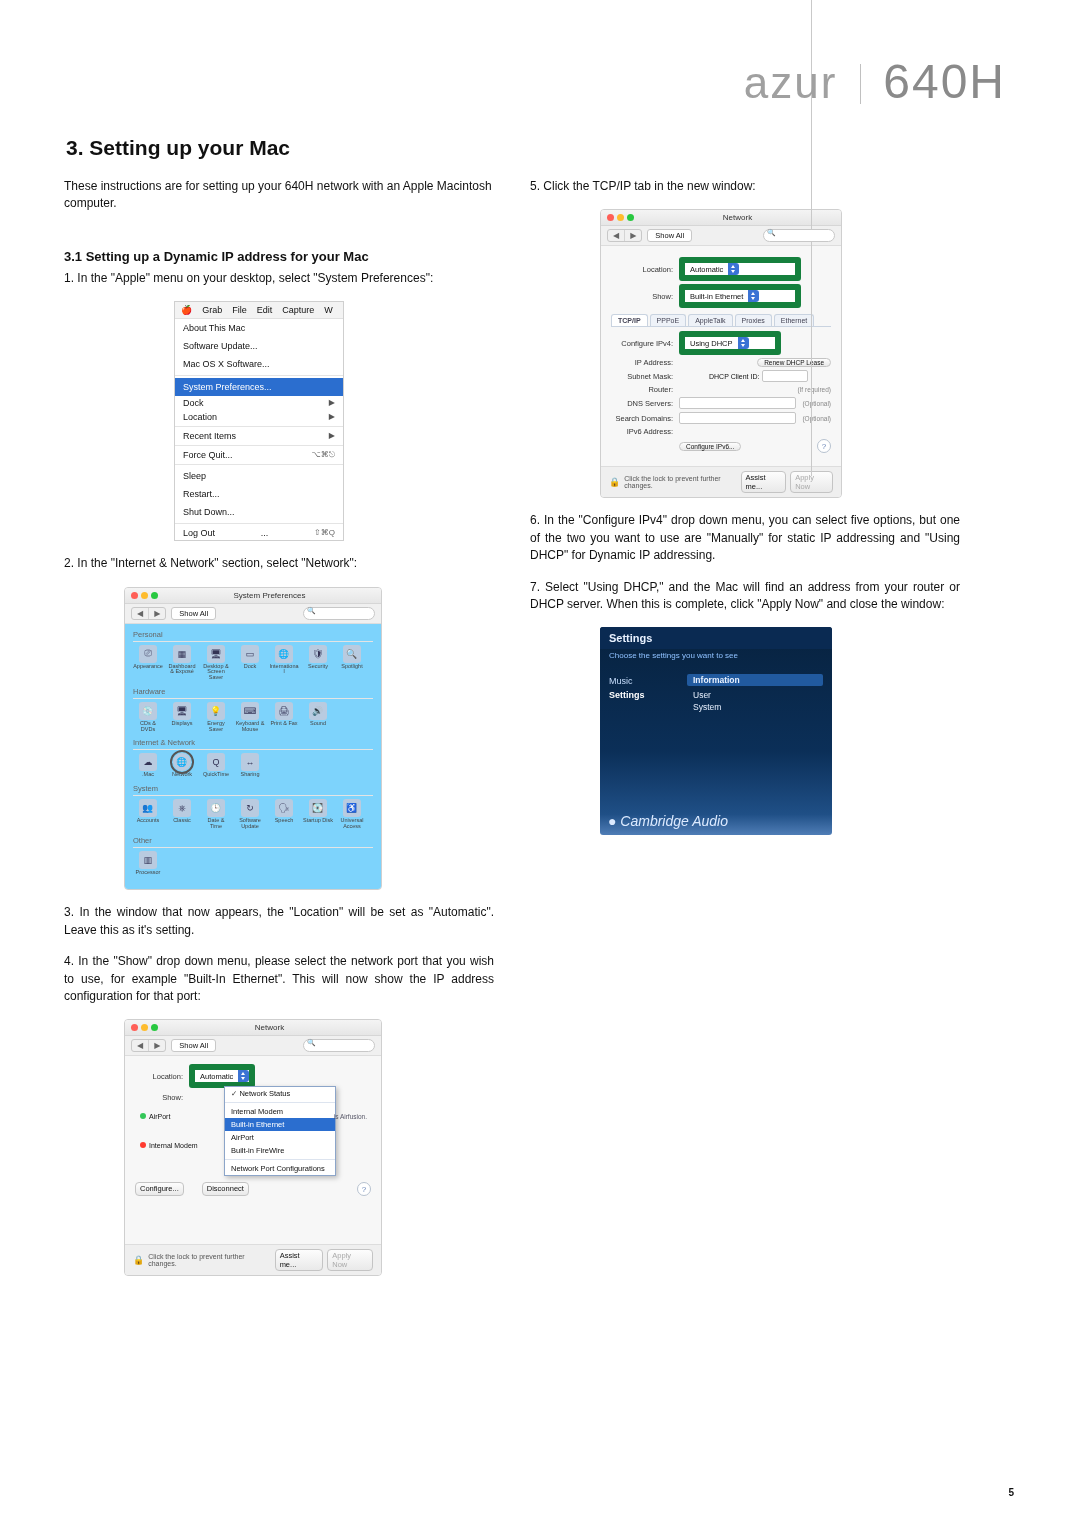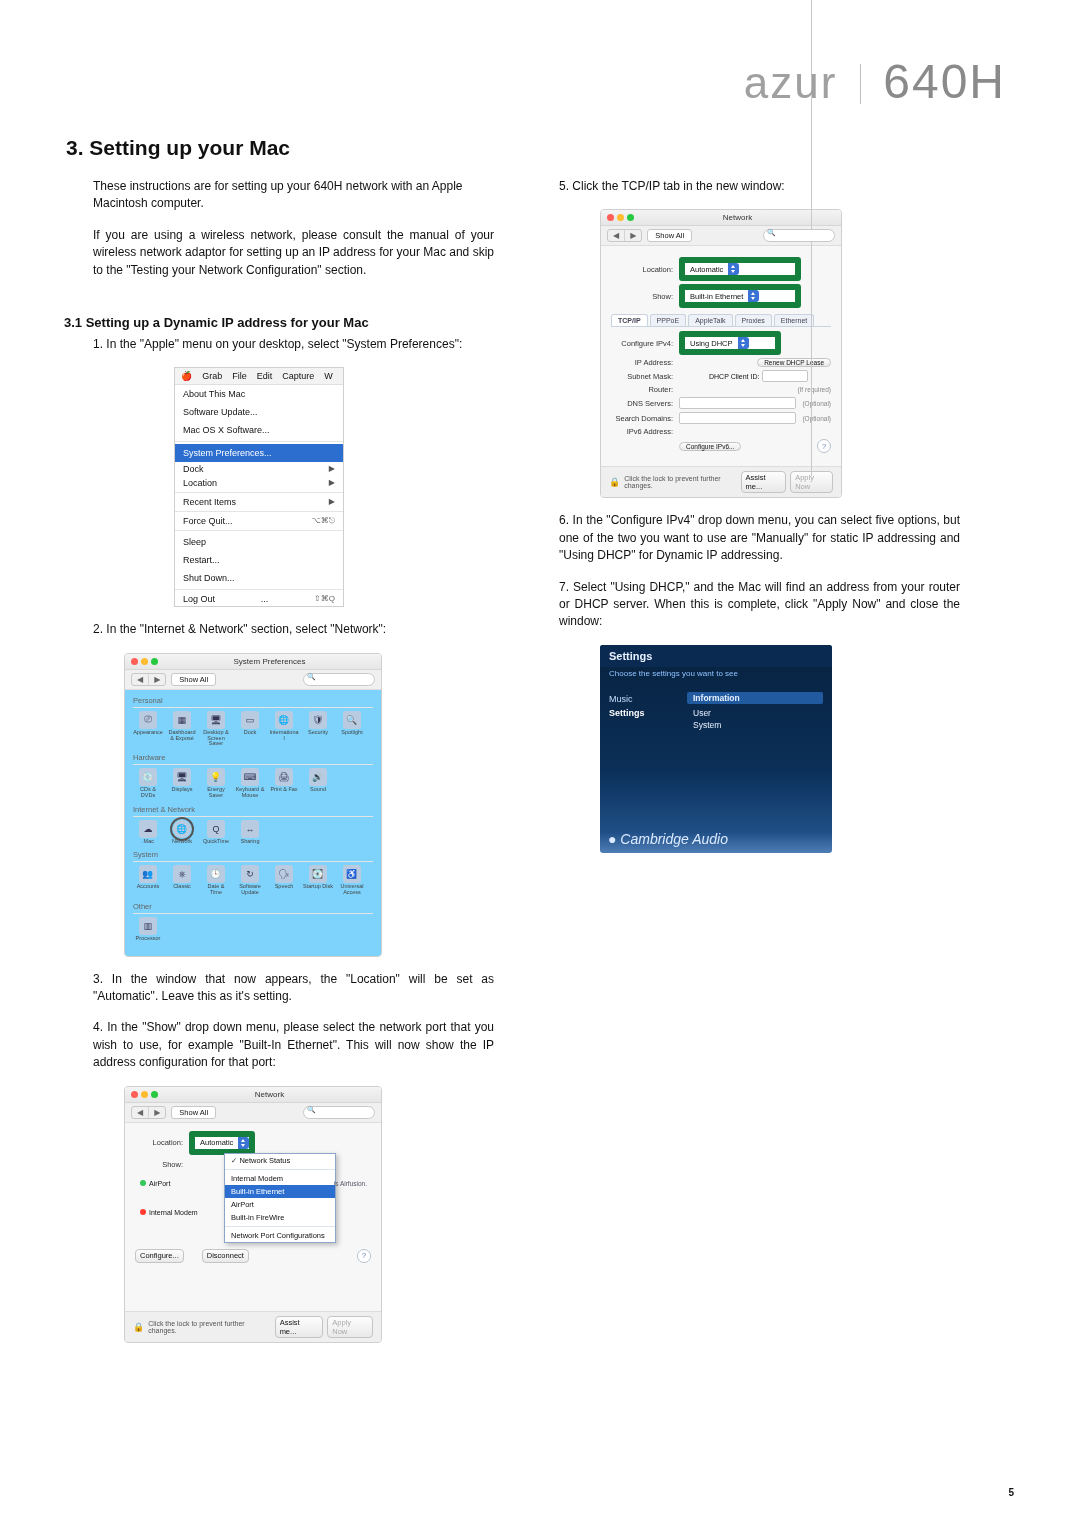--- a/index.html
+++ b/index.html
@@ -18,21 +18,21 @@
     font-family: "Helvetica Neue", Arial, sans-serif;
     font-weight: 200; letter-spacing: 2px;
     color: #8f8f8f;
   }
   .brand .azur { font-size: 44px; font-weight: 300; color: #a0a0a0; }
   .brand .sep { display: inline-block; width: 1px; height: 40px; background: #c0c0c0; margin: 0 16px; vertical-align: -6px; }
   .brand .model { font-size: 48px; font-weight: 300; color: #8a8a8a; }
   .h1 { font-size: 21px; font-weight: bold; margin: 76px 0 18px 2px; }
   .cols { display: flex; gap: 36px; margin-top: 8px; }
   .col { width: 430px; }
-  .para { font-size: 12px; line-height: 1.45; margin-bottom: 14px; margin-left: 29px; }
+  .para { font-size: 12px; line-height: 1.45; margin-bottom: 14px; }
   .just { text-align: justify; }
   .h2 { font-size: 13px; font-weight: bold; margin: 36px 0 6px 0; }
   .fig { margin: 6px auto 14px auto; background: #fff; }
 
   
   .apple-menu { width: 168px; margin: 6px 0 14px 110px; border: 1px solid #cfcfcf; font-size: 9px; background: #fff; }
   .apple-menu .menubar { display: flex; gap: 10px; padding: 3px 6px; border-bottom: 1px solid #e0e0e0; background: #f3f3f3; }
   .apple-menu .menubar .apple { color: #1a6dd6; font-weight: bold; }
   .apple-menu .sect { padding: 4px 8px; }
   .apple-menu .sect.sel { background: #2b6ecf; color: #fff; }
@@ -132,21 +132,20 @@
     <span class="sep"></span>
     <span class="model">640H</span>
   </div>
 
   <div class="h1">3. Setting up your Mac</div>
 
   <div class="cols">
 
     <div class="col">
       <div class="para">These instructions are for setting up your 640H network with an Apple Macintosh computer.</div>
-      <div class="para just">If you are using a wireless network, please consult the manual of your wireless network adaptor for setting up an IP address for your Mac and skip to the "Testing your Network Configuration" section.</div>
 
       <div class="h2">3.1 Setting up a Dynamic IP address for your Mac</div>
 
       <div class="para">1. In the "Apple" menu on your desktop, select "System Preferences":</div>
 
       <div class="apple-menu fig">
         <div class="menubar">
           <span class="apple">🍎</span>
           <span>Grab</span>
           <span>File</span>

